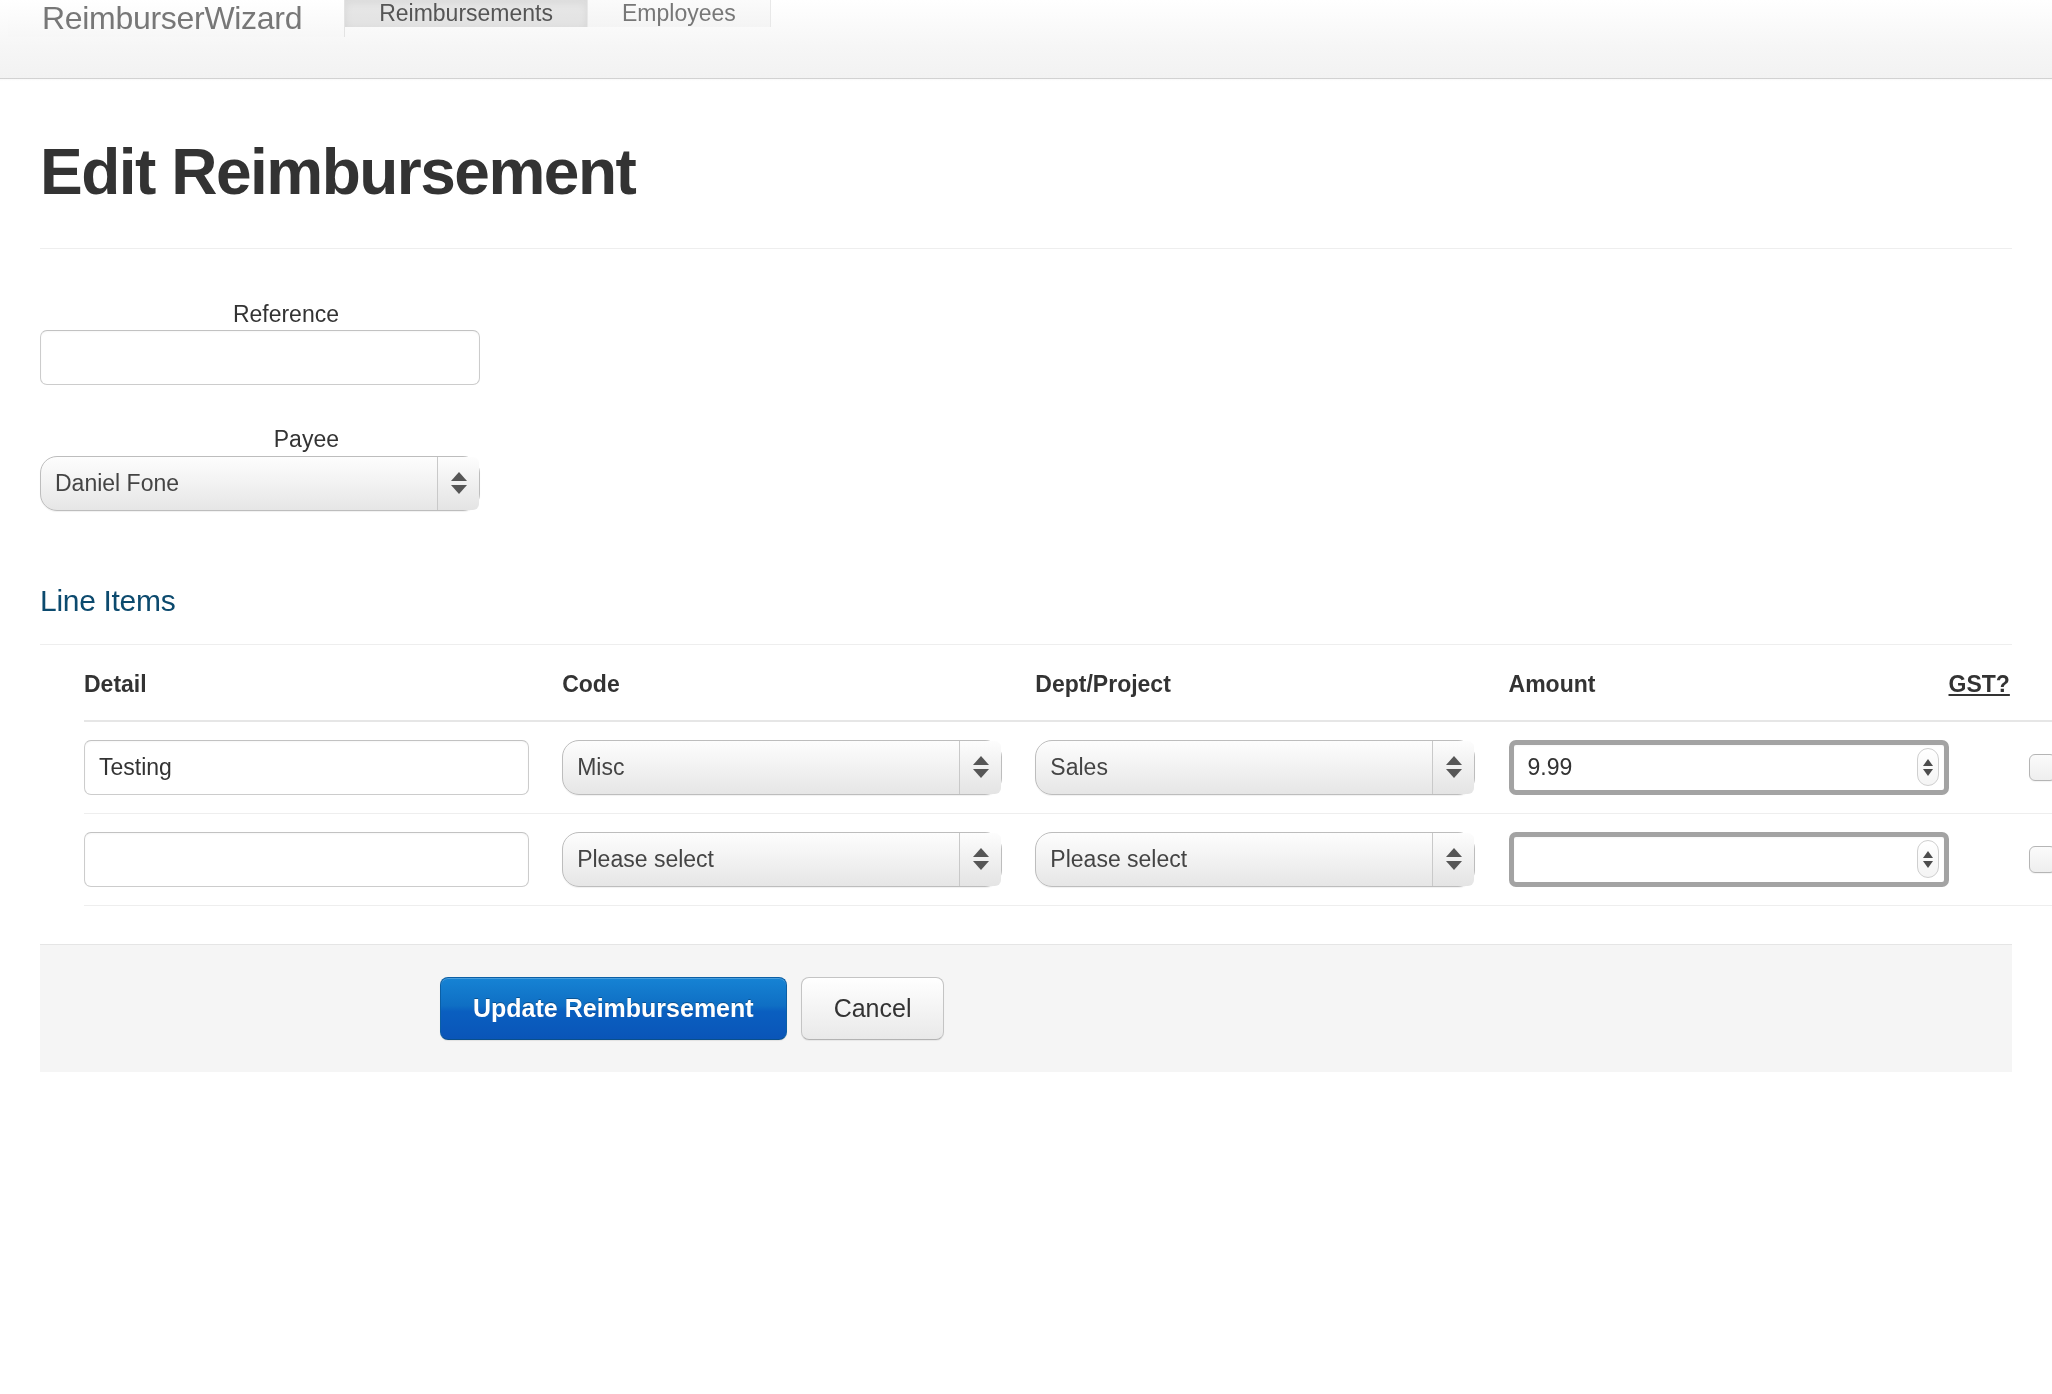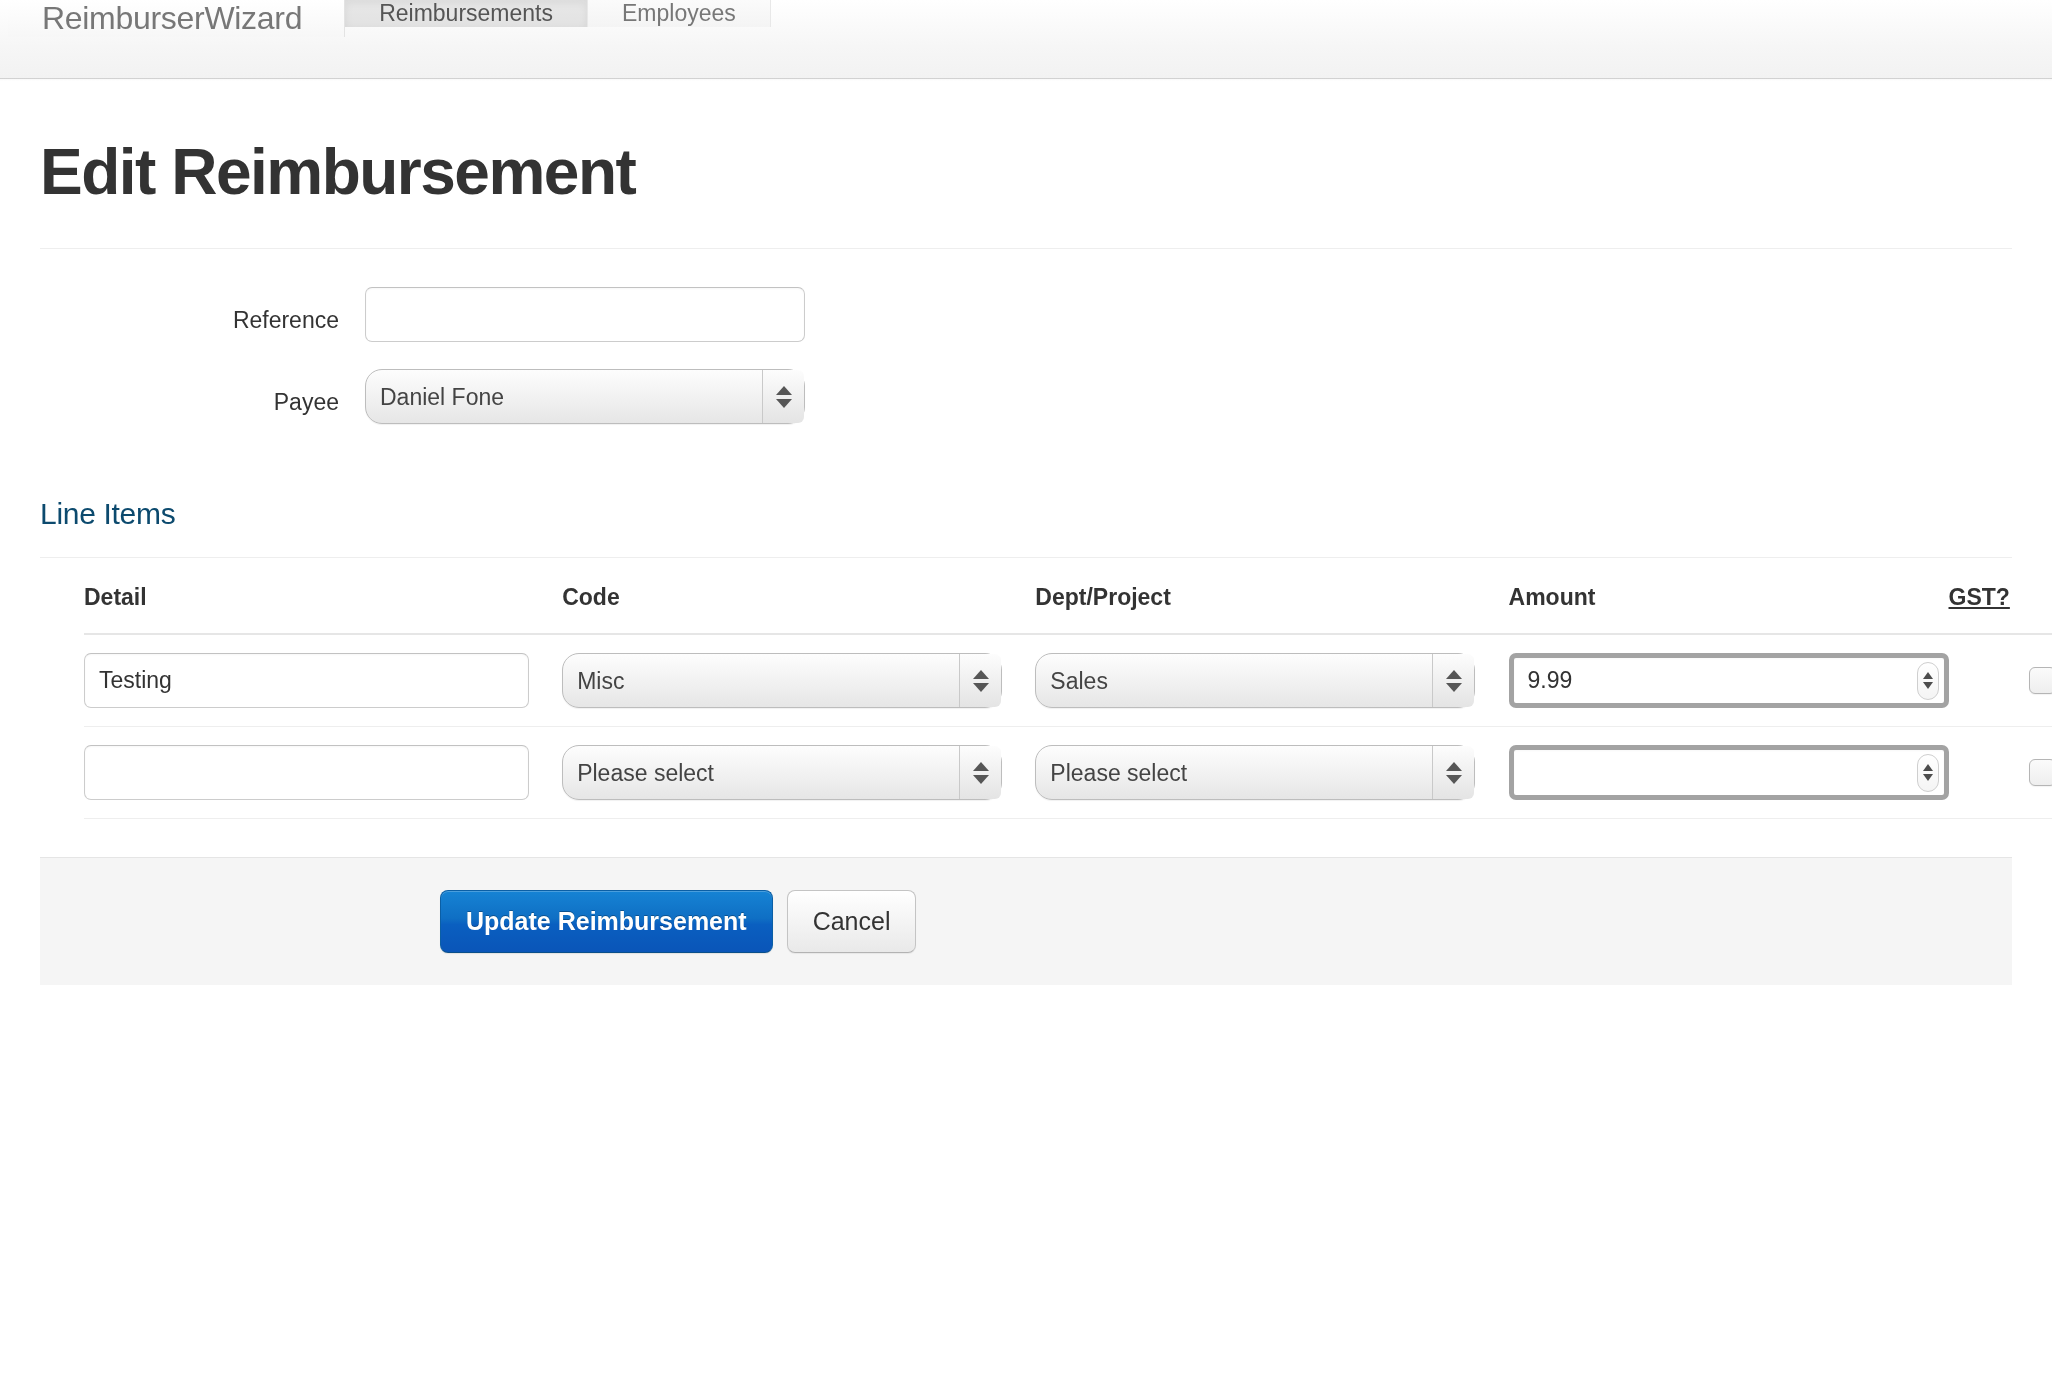--- a/index.html
+++ b/index.html
@@ -65,22 +65,23 @@
   .title-rule {
     border: 0;
     border-top: 1px solid #eeeeee;
     margin: 42px 0 0 0;
   }
 
   
   .form { padding-top: 38px; }
   .form-row {
     display: flex;
-    align-items: center;
+    align-items: flex-start;
     margin-bottom: 27px;
+    flex-direction: column;
   }
   .form-label {
     width: 325px;
     text-align: right;
     padding-right: 26px;
     padding-top: 11px;
     font-size: 23px;
     color: #333333;
     line-height: 1.4;
   }
@@ -291,21 +292,21 @@
     padding: 32px 0 32px 400px;
     margin-top: 38px;
     display: flex;
     align-items: center;
     gap: 14px;
   }
   .btn {
     font-family: "Liberation Sans", sans-serif;
     font-size: 25px;
     height: 63px;
-    padding: 0 25px;
+    padding: 0 32px;
     border-radius: 8px;
     cursor: pointer;
     line-height: 1;
   }
   .btn-primary {
     color: #ffffff;
     font-weight: bold;
     border: 1px solid #0b5fa5;
     border-bottom-color: #0a4f8a;
     background: linear-gradient(to bottom, #1683d4 0%, #0f6fc4 45%, #0a5fc0 55%, #0a55b8 100%);

